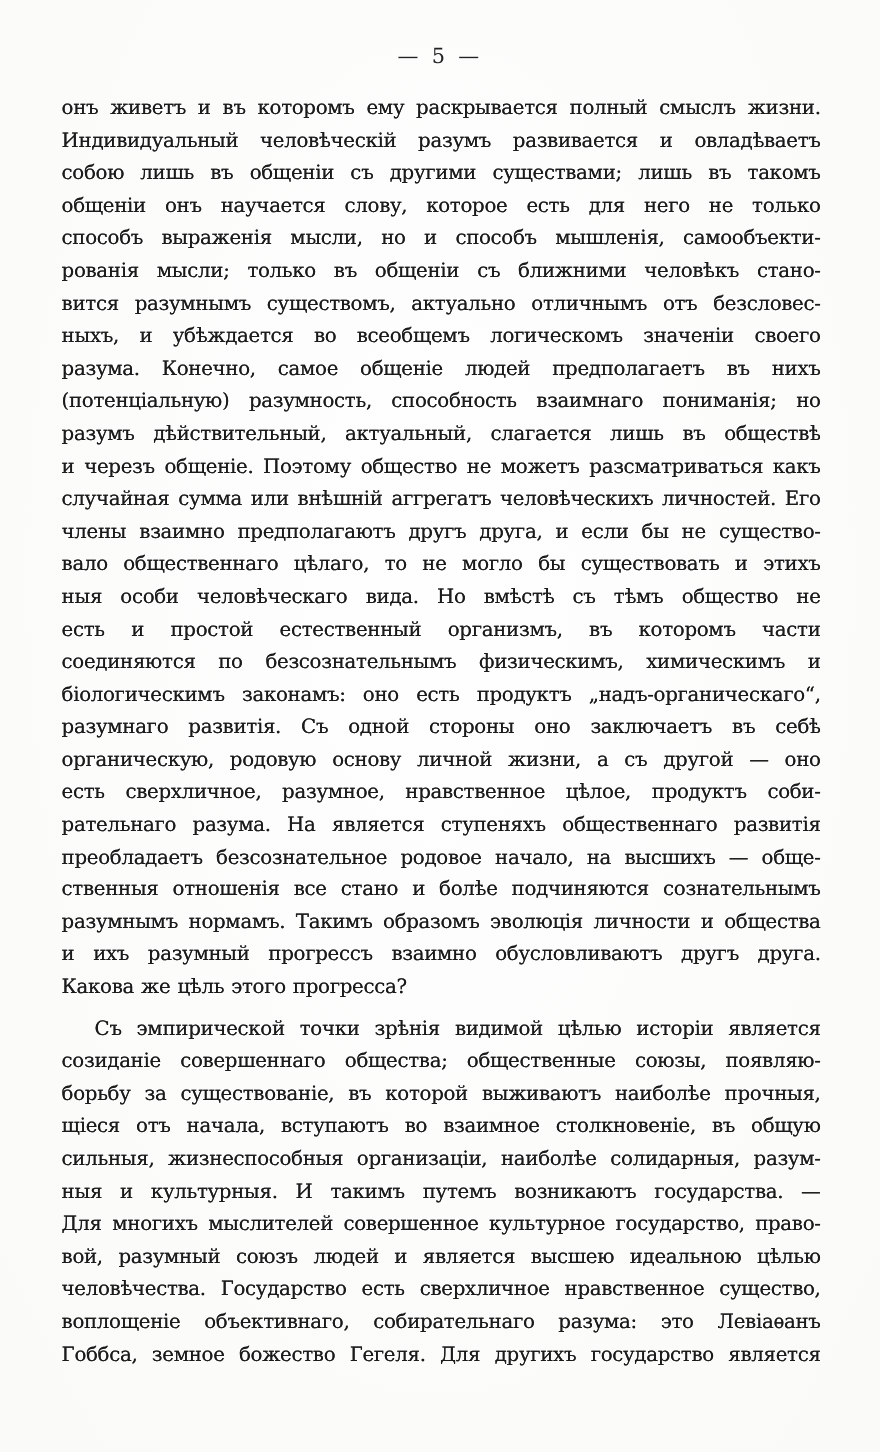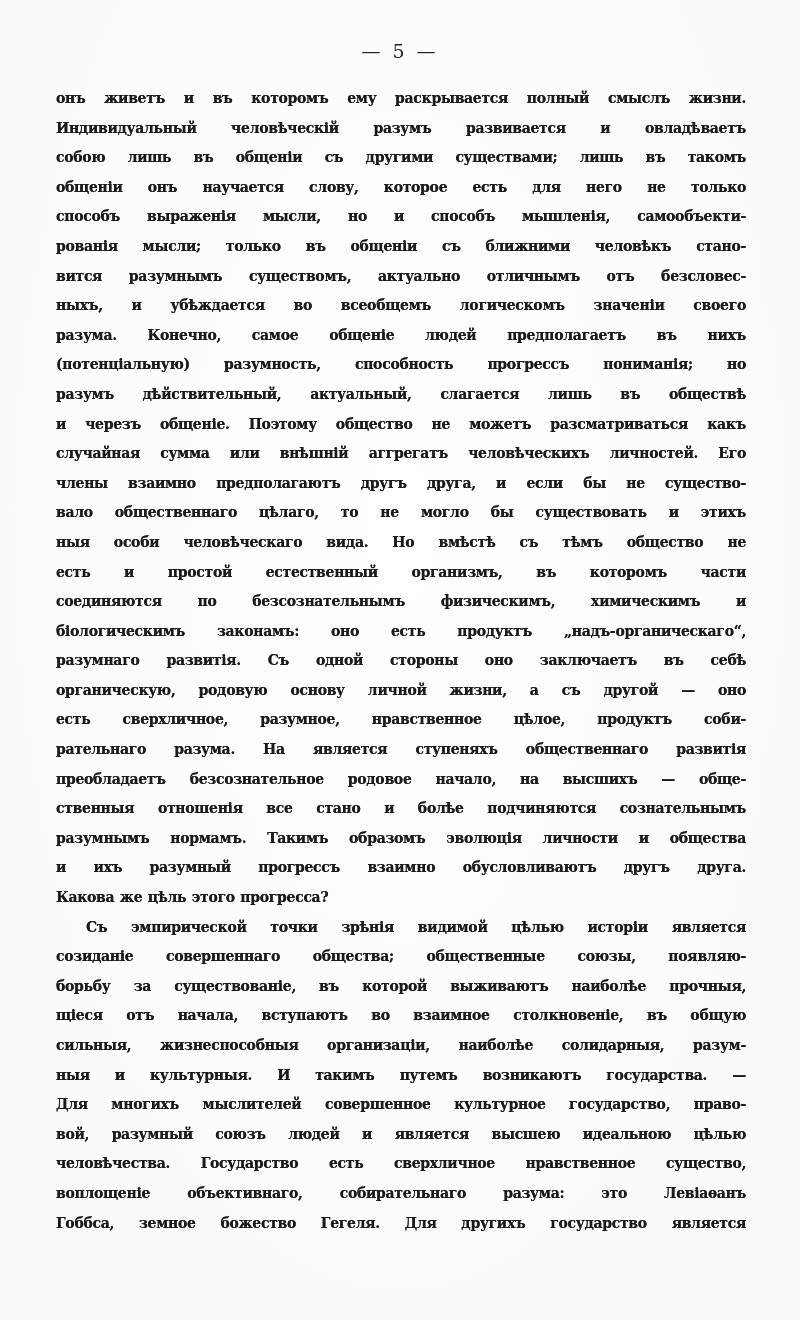--- a/index.html
+++ b/index.html
@@ -31,55 +31,55 @@
     letter-spacing: 3px;
     color: #222;
   }
   .text-block {
     position: absolute;
     top: 84px;
     left: 56px;
     width: 690px;
   }
   .line {
-    font-size: 14px;
+    font-size: 18px;
     line-height: 29.6px;
     height: 29.6px;
     letter-spacing: -0.3px;
     word-spacing: 1px;
     white-space: nowrap;
     text-align: justify;
     text-align-last: justify;
     overflow: visible;
     text-shadow: 0 0 0.35px rgba(20,20,20,0.85);
-    font-weight: bold;
   }
   .line.no-just {
     text-align-last: left;
   }
   .line.indent {
     text-indent: 30px;
+    margin-top: 8px;
   }
 </style>
 </head>
 <body>
 
 <div class="page">
   <div class="page-number">— 5 —</div>
   <div class="text-block">
       <div class="line">онъ живетъ и въ которомъ ему раскрывается полный смыслъ жизни.</div>
       <div class="line">Индивидуальный человѣческій разумъ развивается и овладѣваетъ</div>
       <div class="line">собою лишь въ общеніи съ другими существами; лишь въ такомъ</div>
       <div class="line">общеніи онъ научается слову, которое есть для него не только</div>
       <div class="line">способъ выраженія мысли, но и способъ мышленія, самообъекти-</div>
       <div class="line">рованія мысли; только въ общеніи съ ближними человѣкъ стано-</div>
       <div class="line">вится разумнымъ существомъ, актуально отличнымъ отъ безсловес-</div>
       <div class="line">ныхъ, и убѣждается во всеобщемъ логическомъ значеніи своего</div>
       <div class="line">разума. Конечно, самое общеніе людей предполагаетъ въ нихъ</div>
-      <div class="line">(потенціальную) разумность, способность прогрессъ пониманія; но</div>
+      <div class="line">(потенціальную) разумность, способность взаимнаго пониманія; но</div>
       <div class="line">разумъ дѣйствительный, актуальный, слагается лишь въ обществѣ</div>
       <div class="line">и черезъ общеніе. Поэтому общество не можетъ разсматриваться какъ</div>
       <div class="line">случайная сумма или внѣшній аггрегатъ человѣческихъ личностей. Его</div>
       <div class="line">члены взаимно предполагаютъ другъ друга, и если бы не существо-</div>
       <div class="line">вало общественнаго цѣлаго, то не могло бы существовать и этихъ</div>
       <div class="line">ныя особи человѣческаго вида. Но вмѣстѣ съ тѣмъ общество не</div>
       <div class="line">есть и простой естественный организмъ, въ которомъ части</div>
       <div class="line">соединяются по безсознательнымъ физическимъ, химическимъ и</div>
       <div class="line">біологическимъ законамъ: оно есть продуктъ „надъ-органическаго“,</div>
       <div class="line">разумнаго развитія. Съ одной стороны оно заключаетъ въ себѣ</div>

